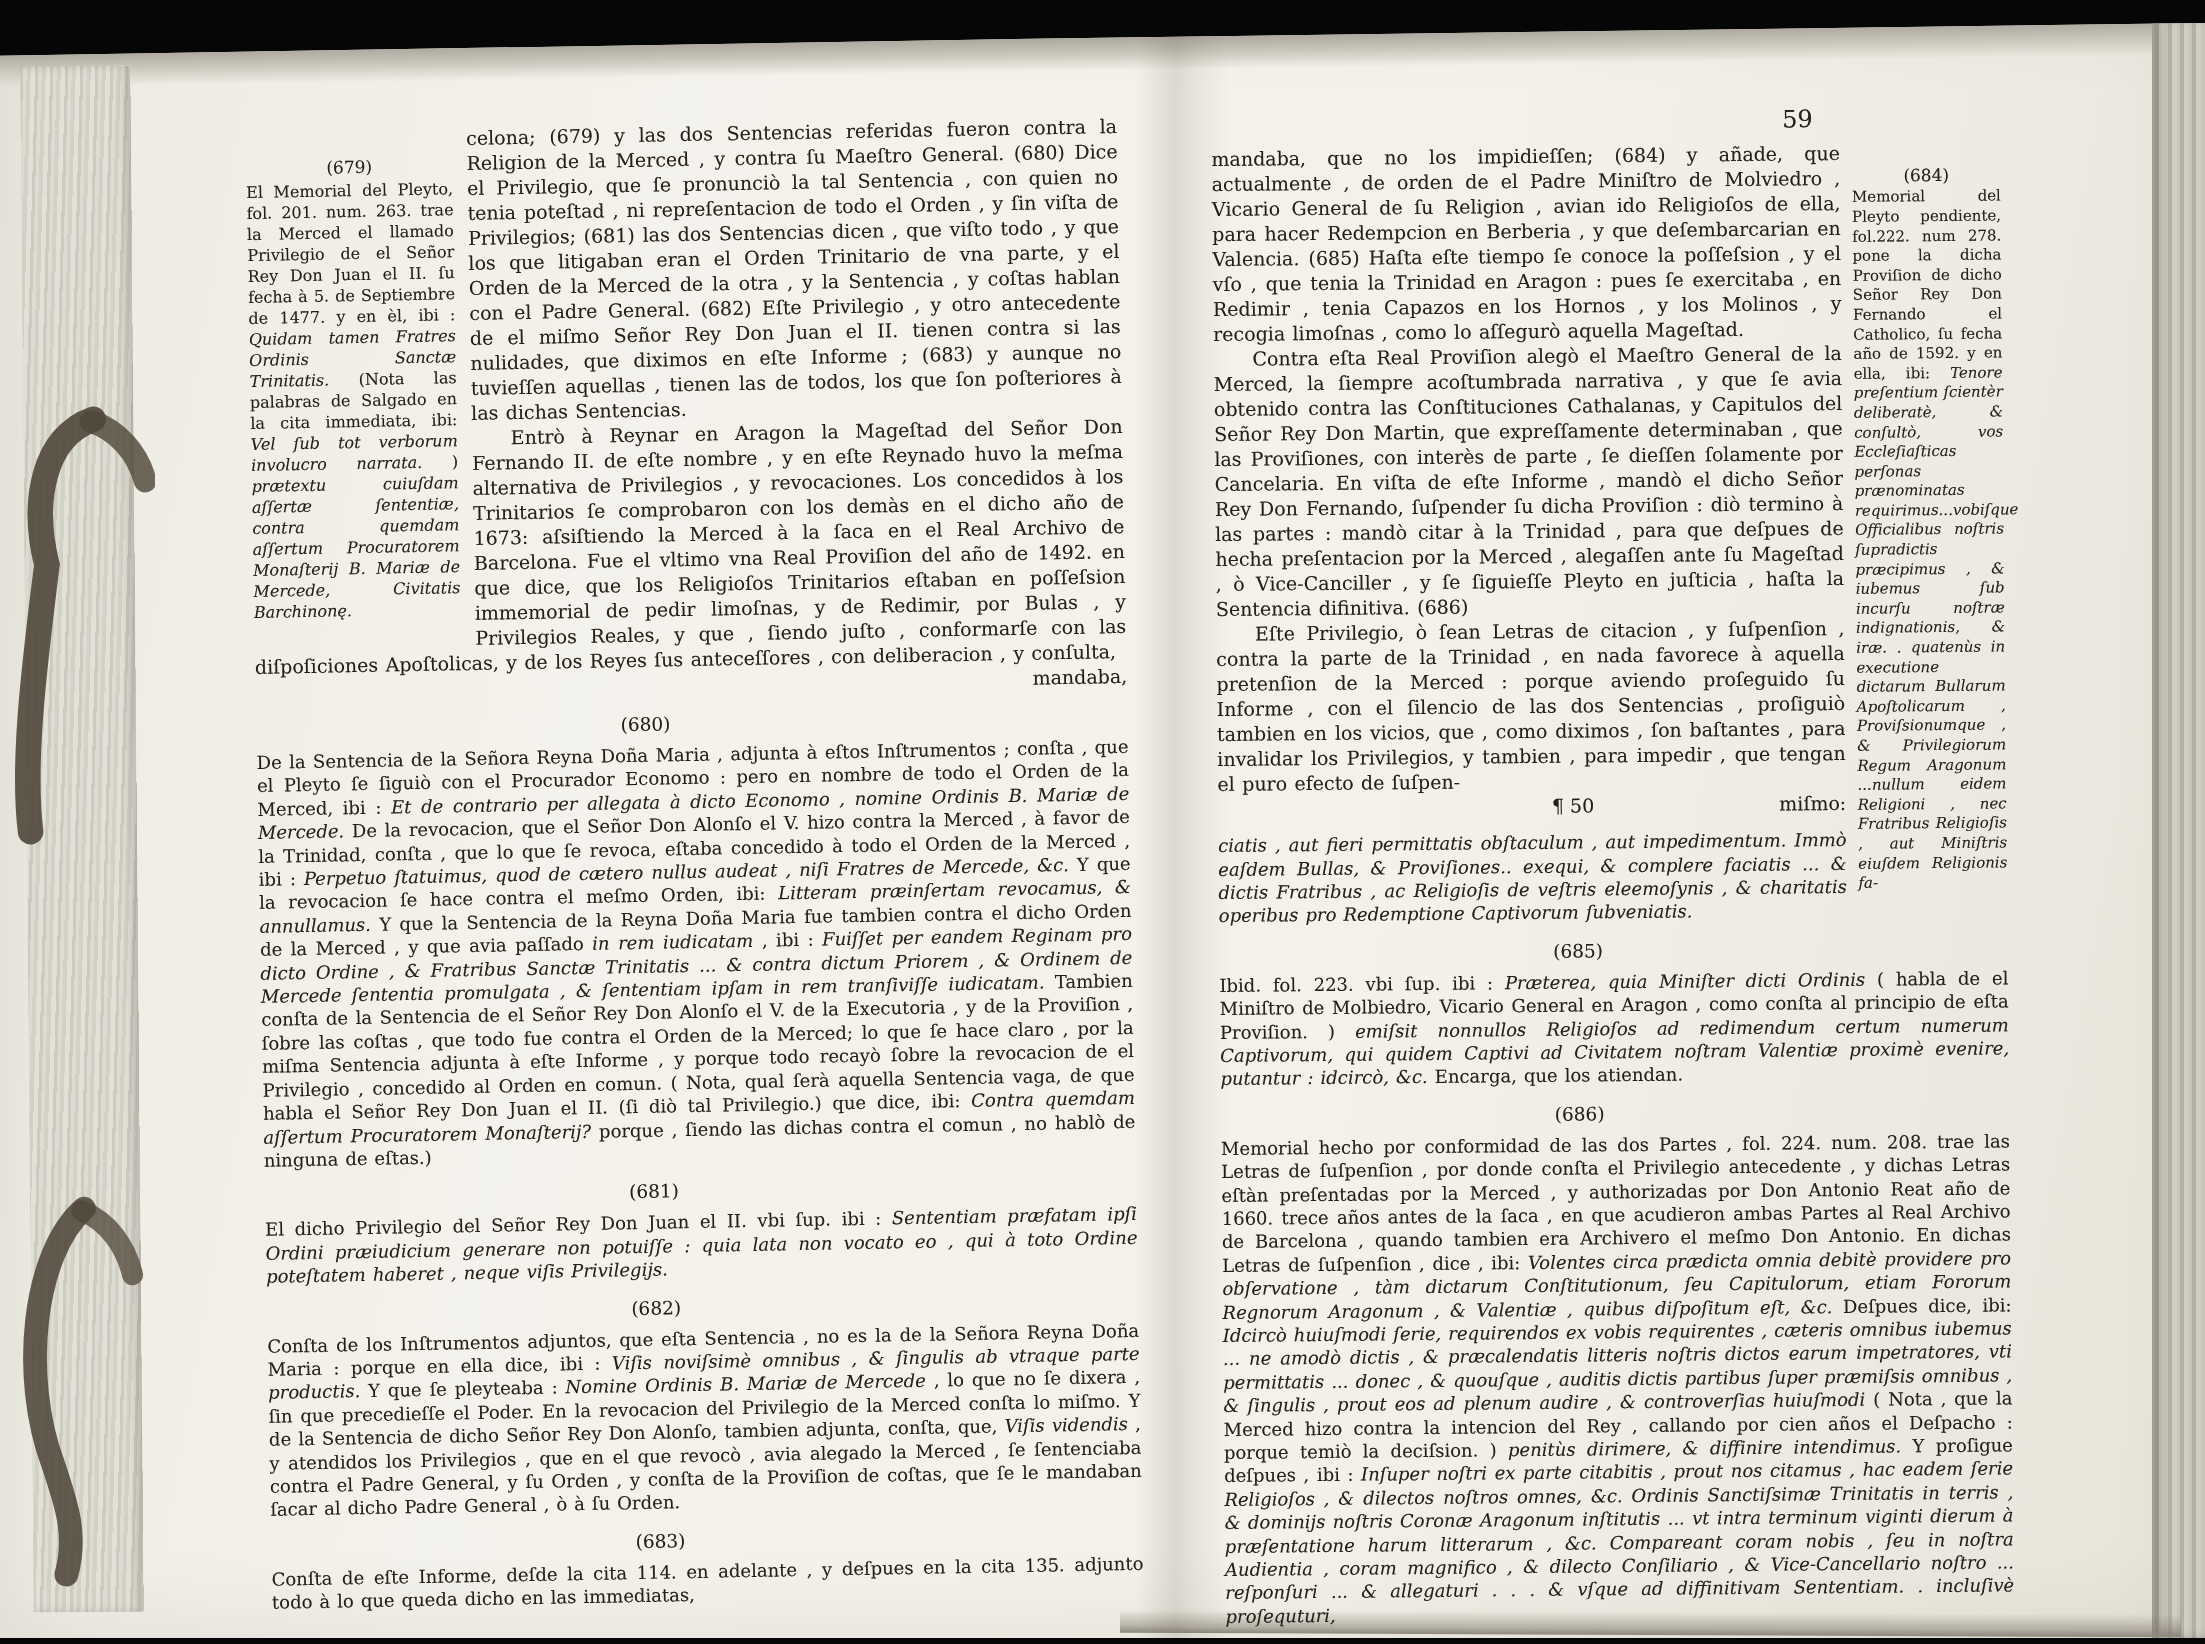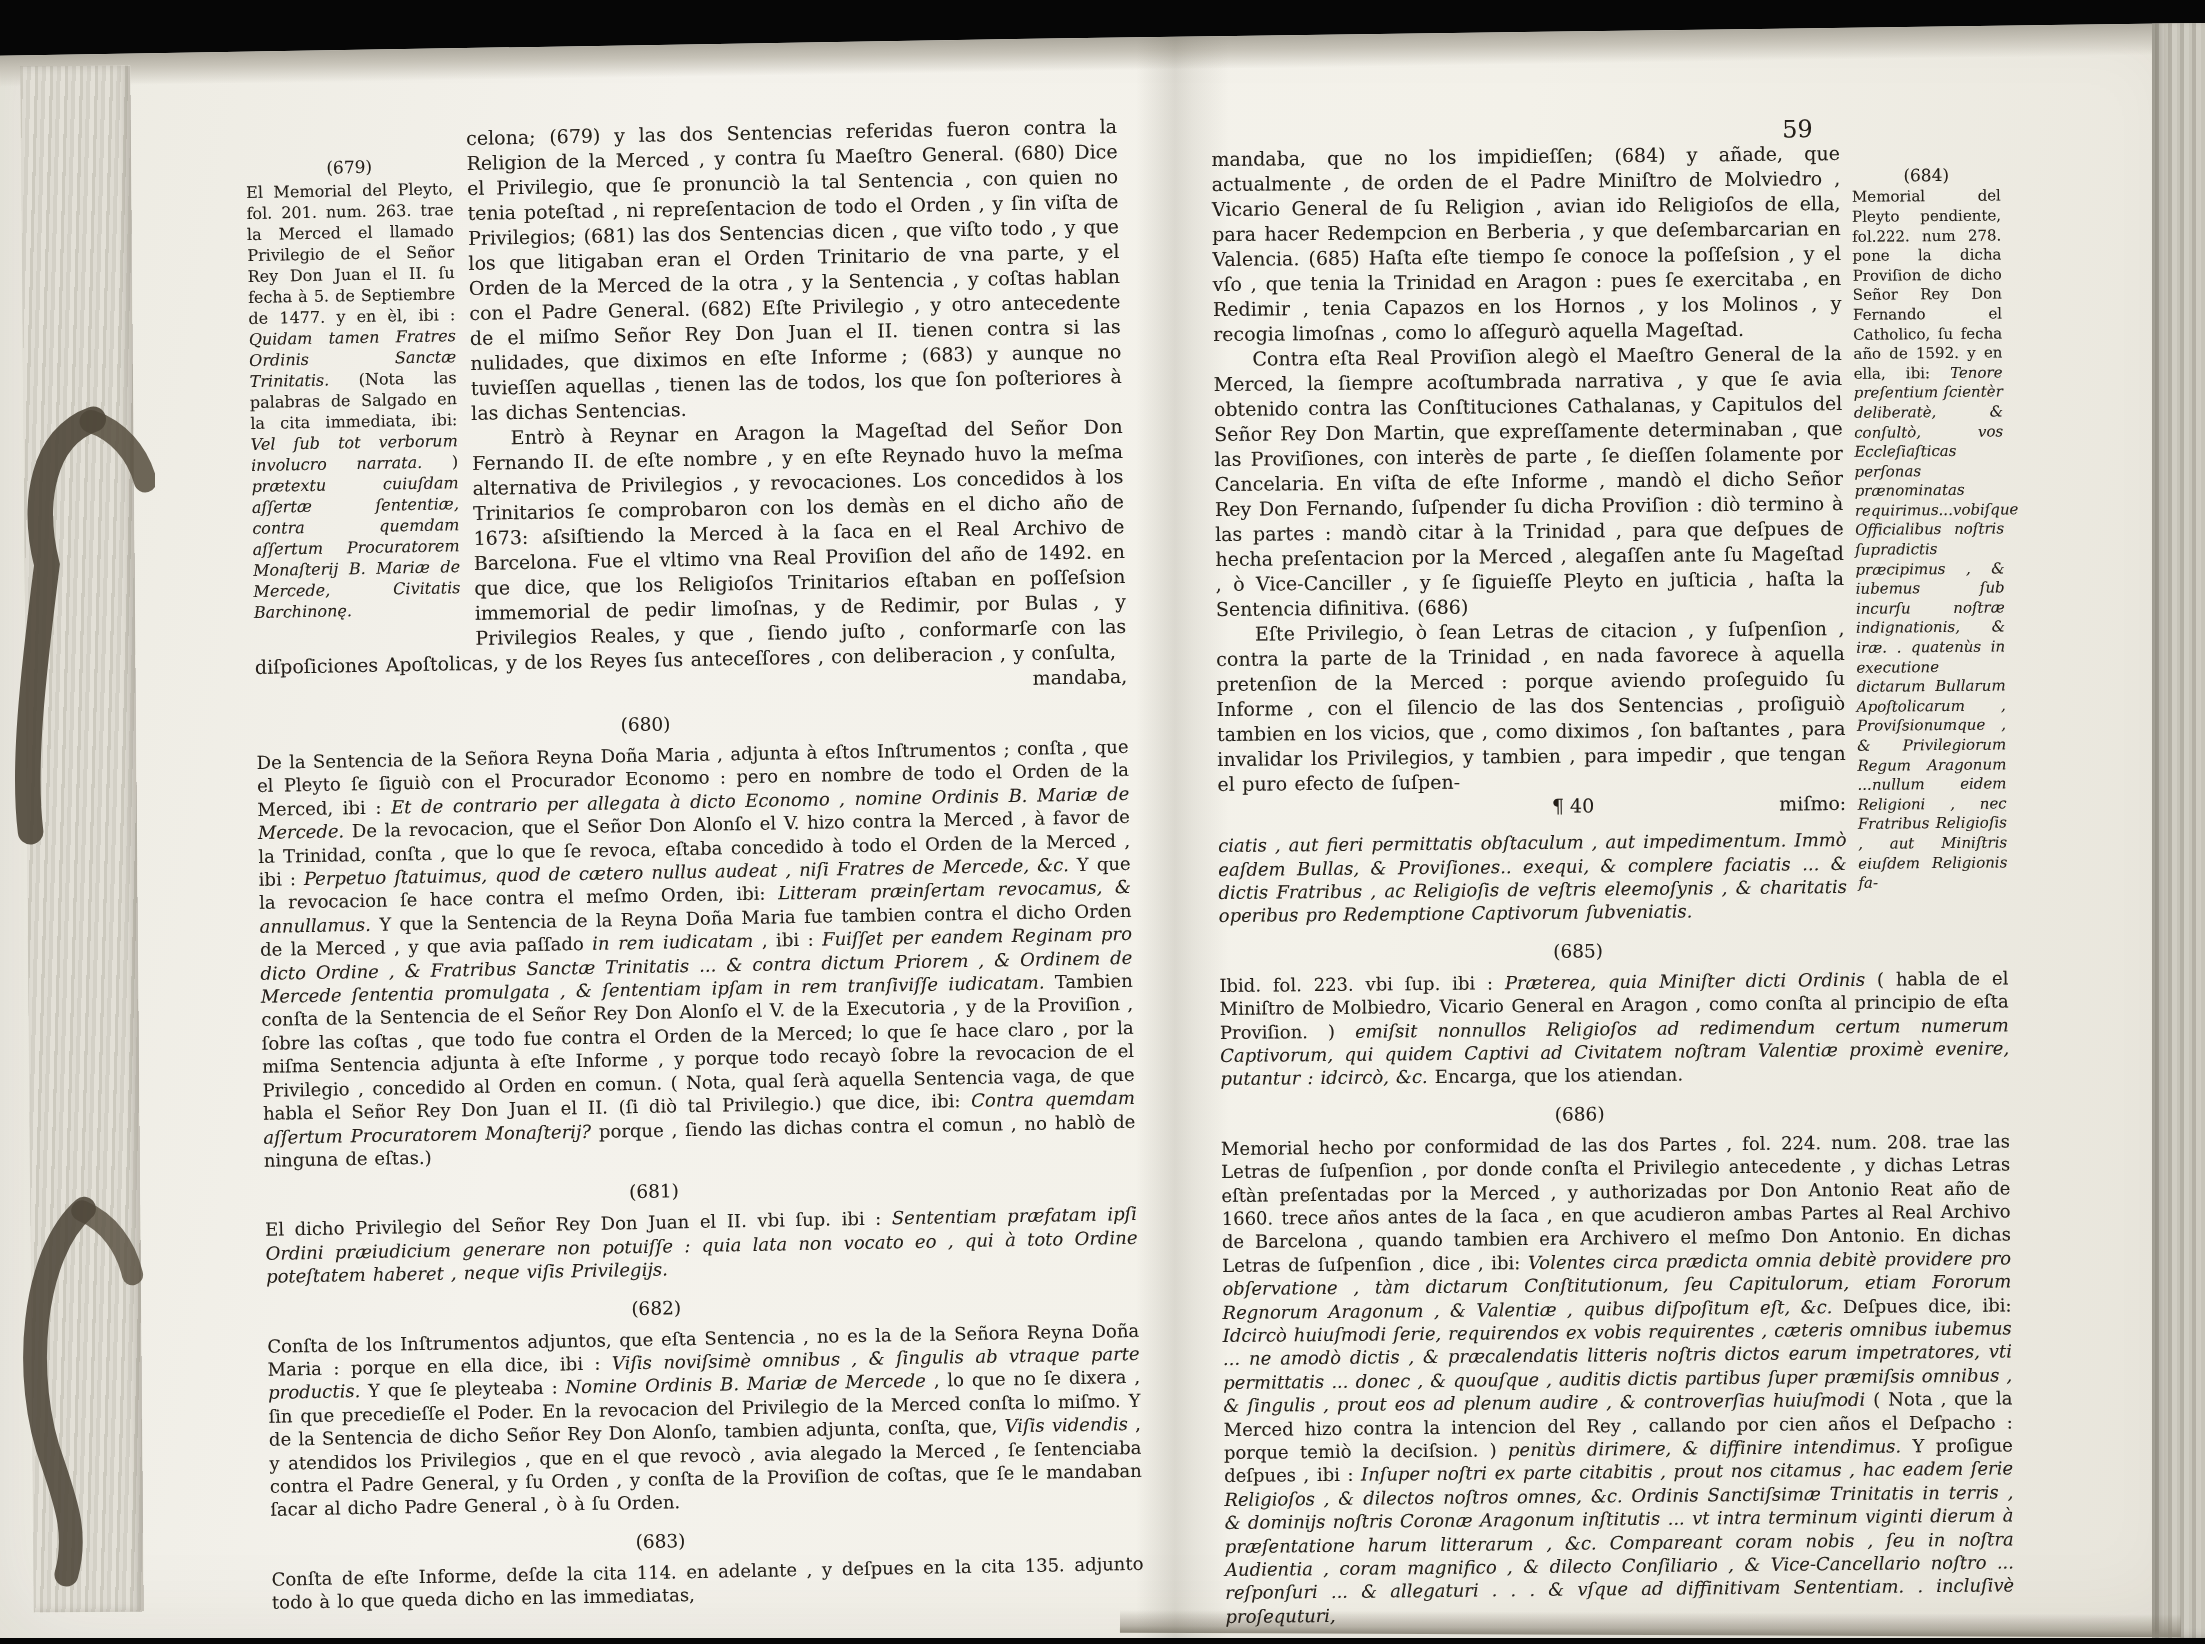--- a/index.html
+++ b/index.html
@@ -37,21 +37,21 @@
   .sec-head{font-size:18.5px;line-height:24px;text-align:center;margin:15px 0 7px;}
   .page-left .sec-head{padding-right:93px;}
   .page-right .sec-head{padding-right:71px;}
   .mnote{font-size:16px;line-height:21px;text-align:justify;word-spacing:0.4px;}
   .mnote-head{text-align:center;font-size:17px;margin-bottom:1.8px;}
   .mnote.left{float:left;width:207px;margin:29px 14px 17.6px 0;}
   .mnote.right{float:right;width:149px;margin:65px 0 17.6px 11.5px;font-size:15px;line-height:19.6px;}
   .catchline{text-align:right;font-size:19px;line-height:25px;}
   .sigline{text-align:right;font-size:19px;line-height:25.6px;}
   .sigline .sig{margin-right:185px;}
-  .folio{position:absolute;left:571px;top:13px;font-size:24px;}
+  .folio{position:absolute;left:571px;top:3px;font-size:24px;}
   .latin{font-style:italic;margin-top:11.5px;}
   i{font-style:italic;}
   
   .page, .folio{text-shadow:0 0 0.4px rgba(36,31,25,.35);}
 </style>
 </head>
 <body>
 
 <div class="stage">
   <div class="photo">
@@ -98,21 +98,21 @@
 
       <div class="mnote right">
         <div class="mnote-head">(684)</div>
         <div class="mnote-body">Memorial del Pleyto pendiente, fol.222. num 278. pone la dicha Proviſion de dicho Señor Rey Don Fernando el Catholico, ſu fecha año de 1592. y en ella, ibi: <i>Tenore preſentium ſcientèr deliberatè, &amp; conſultò, vos Eccleſiaſticas perſonas prænominatas requirimus...vobiſque Officialibus noſtris ſupradictis præcipimus , &amp; iubemus ſub incurſu noſtræ indignationis, &amp; iræ. . quatenùs in executione dictarum Bullarum Apoſtolicarum , Proviſsionumque , &amp; Privilegiorum Regum Aragonum ...nullum eidem Religioni , nec Fratribus Religioſis , aut Miniſtris eiuſdem Religionis fa-</i></div>
       </div>
 
       <p class="main j" style="margin-top:39px;">mandaba, que no los impidieſſen; (684) y añade, que actualmente , de orden de el Padre Miniſtro de Molviedro , Vicario General de ſu Religion , avian ido Religioſos de ella, para hacer Redempcion en Berberia , y que deſembarcarian en Valencia. (685) Haſta eſte tiempo ſe conoce la poſſeſsion , y el vſo , que tenia la Trinidad en Aragon : pues ſe exercitaba , en Redimir , tenia Capazos en los Hornos , y los Molinos , y recogia limoſnas , como lo aſſegurò aquella Mageſtad.</p>
       <p class="main j ind">Contra eſta Real Proviſion alegò el Maeſtro General de la Merced, la ſiempre acoſtumbrada narrativa , y que ſe avia obtenido contra las Conſtituciones Cathalanas, y Capitulos del Señor Rey Don Martin, que expreſſamente determinaban , que las Proviſiones, con interès de parte , ſe dieſſen ſolamente por Cancelaria. En viſta de eſte Informe , mandò el dicho Señor Rey Don Fernando, ſuſpender ſu dicha Proviſion : diò termino à las partes : mandò citar à la Trinidad , para que deſpues de hecha preſentacion por la Merced , alegaſſen ante ſu Mageſtad , ò Vice-Canciller , y ſe ſiguieſſe Pleyto en juſticia , haſta la Sentencia difinitiva. (686)</p>
       <p class="main j ind">Eſte Privilegio, ò ſean Letras de citacion , y ſuſpenſion , contra la parte de la Trinidad , en nada favorece à aquella pretenſion de la Merced : porque aviendo proſeguido ſu Informe , con el ſilencio de las dos Sentencias , proſiguiò tambien en los vicios, que , como diximos , ſon baſtantes , para invalidar los Privilegios, y tambien , para impedir , que tengan el puro efecto de ſuſpen-</p>
       <div class="sigline">
-        <span class="sig">¶ 40</span><span class="catch">miſmo:</span>
+        <span class="sig">¶ 50</span><span class="catch">miſmo:</span>
       </div>
 
       <p class="sec j latin"><i>ciatis , aut fieri permittatis obſtaculum , aut impedimentum. Immò eaſdem Bullas, &amp; Proviſiones.. exequi, &amp; complere faciatis ... &amp; dictis Fratribus , ac Religioſis de veſtris eleemoſynis , &amp; charitatis operibus pro Redemptione Captivorum ſubveniatis.</i></p>
 
       <div class="sec-head">(685)</div>
       <p class="sec j">Ibid. fol. 223. vbi ſup. ibi : <i>Præterea, quia Miniſter dicti Ordinis</i> ( habla de el Miniſtro de Molbiedro, Vicario General en Aragon , como conſta al principio de eſta Proviſion. ) <i>emiſsit nonnullos Religioſos ad redimendum certum numerum Captivorum, qui quidem Captivi ad Civitatem noſtram Valentiæ proximè evenire, putantur : idcircò, &amp;c.</i> Encarga, que los atiendan.</p>
 
       <div class="sec-head">(686)</div>
       <p class="sec j">Memorial hecho por conformidad de las dos Partes , fol. 224. num. 208. trae las Letras de ſuſpenſion , por donde conſta el Privilegio antecedente , y dichas Letras eſtàn preſentadas por la Merced , y authorizadas por Don Antonio Reat año de 1660. trece años antes de la ſaca , en que acudieron ambas Partes al Real Archivo de Barcelona , quando tambien era Archivero el meſmo Don Antonio. En dichas Letras de ſuſpenſion , dice , ibi: <i>Volentes circa prædicta omnia debitè providere pro obſervatione , tàm dictarum Conſtitutionum, ſeu Capitulorum, etiam Fororum Regnorum Aragonum , &amp; Valentiæ , quibus diſpoſitum eſt, &amp;c.</i> Deſpues dice, ibi: <i>Idcircò huiuſmodi ſerie, requirendos ex vobis requirentes , cæteris omnibus iubemus ... ne amodò dictis , &amp; præcalendatis litteris noſtris dictos earum impetratores, vti permittatis ... donec , &amp; quouſque , auditis dictis partibus ſuper præmiſsis omnibus , &amp; ſingulis , prout eos ad plenum audire , &amp; controverſias huiuſmodi</i> ( Nota , que la Merced hizo contra la intencion del Rey , callando por cien años el Deſpacho : porque temiò la deciſsion. ) <i>penitùs dirimere, &amp; diffinire intendimus.</i> Y proſigue deſpues , ibi : <i>Inſuper noſtri ex parte citabitis , prout nos citamus , hac eadem ſerie Religioſos , &amp; dilectos noſtros omnes, &amp;c. Ordinis Sanctiſsimæ Trinitatis in terris , &amp; dominijs noſtris Coronæ Aragonum inſtitutis ... vt intra terminum viginti dierum à præſentatione harum litterarum , &amp;c. Compareant coram nobis , ſeu in noſtra Audientia , coram magnifico , &amp; dilecto Conſiliario , &amp; Vice-Cancellario noſtro ... reſponſuri ... &amp; allegaturi . . . &amp; vſque ad diffinitivam Sententiam. . incluſivè proſequturi,</i></p>
     </div>

